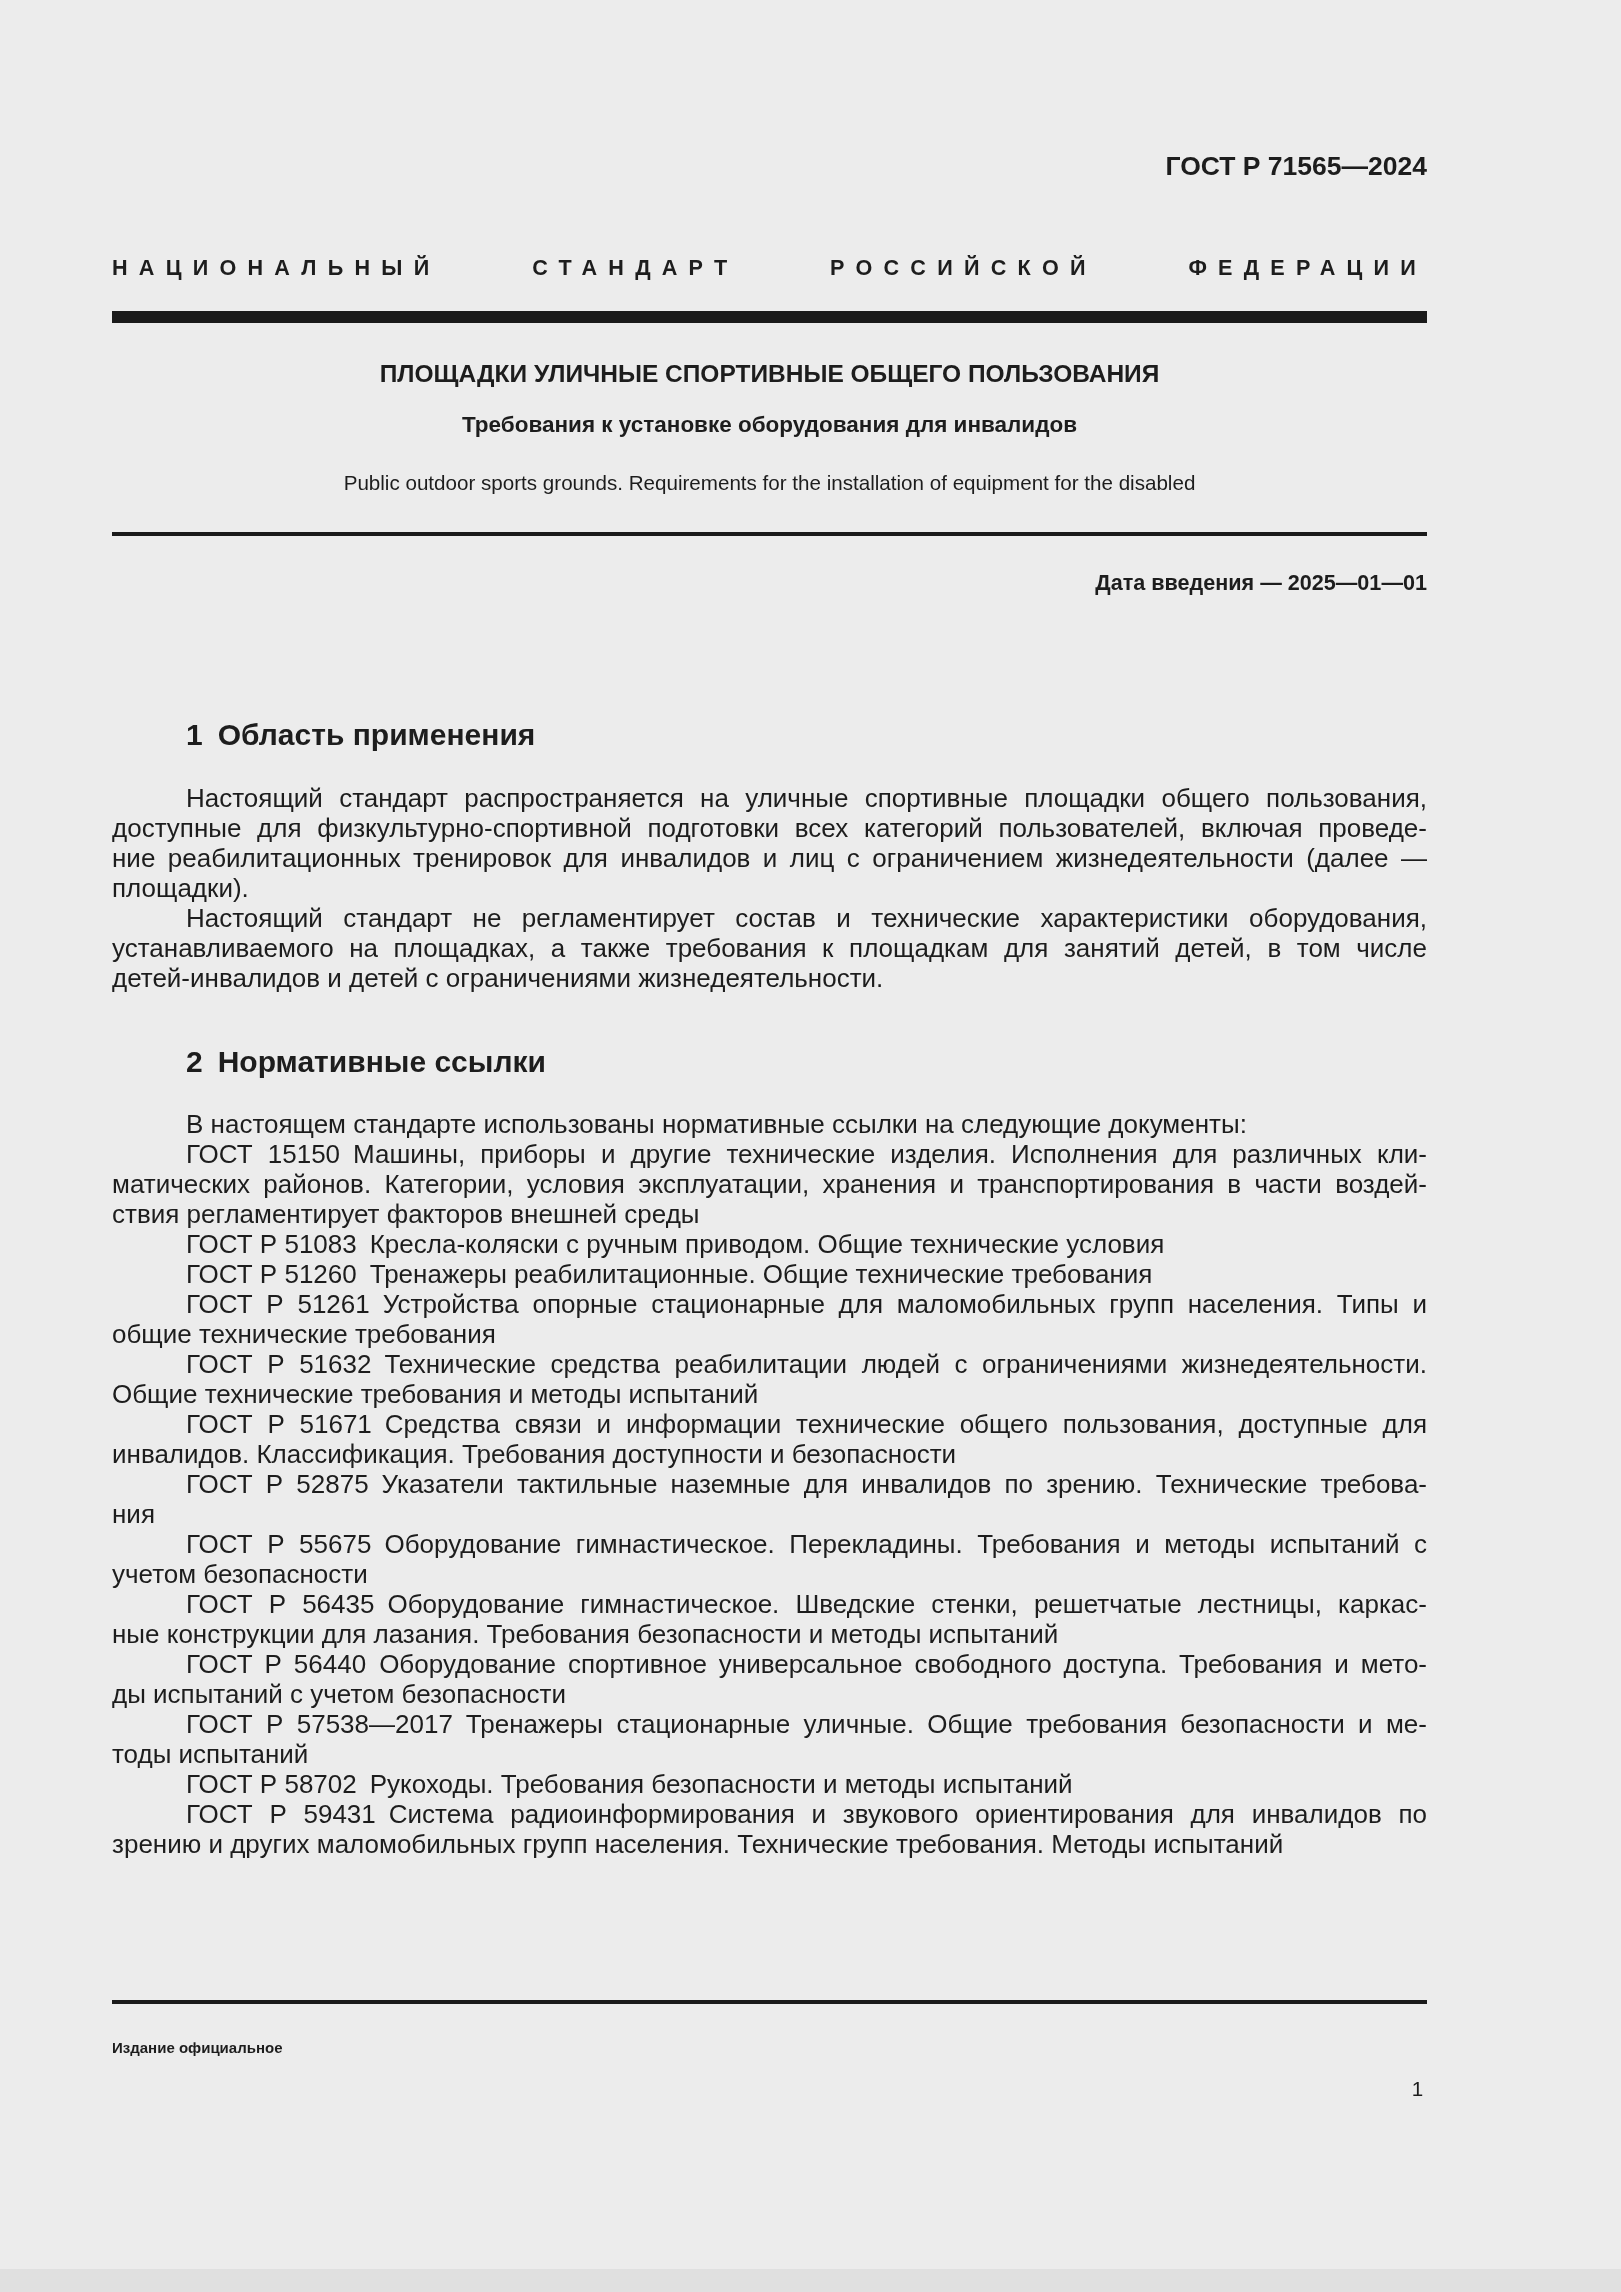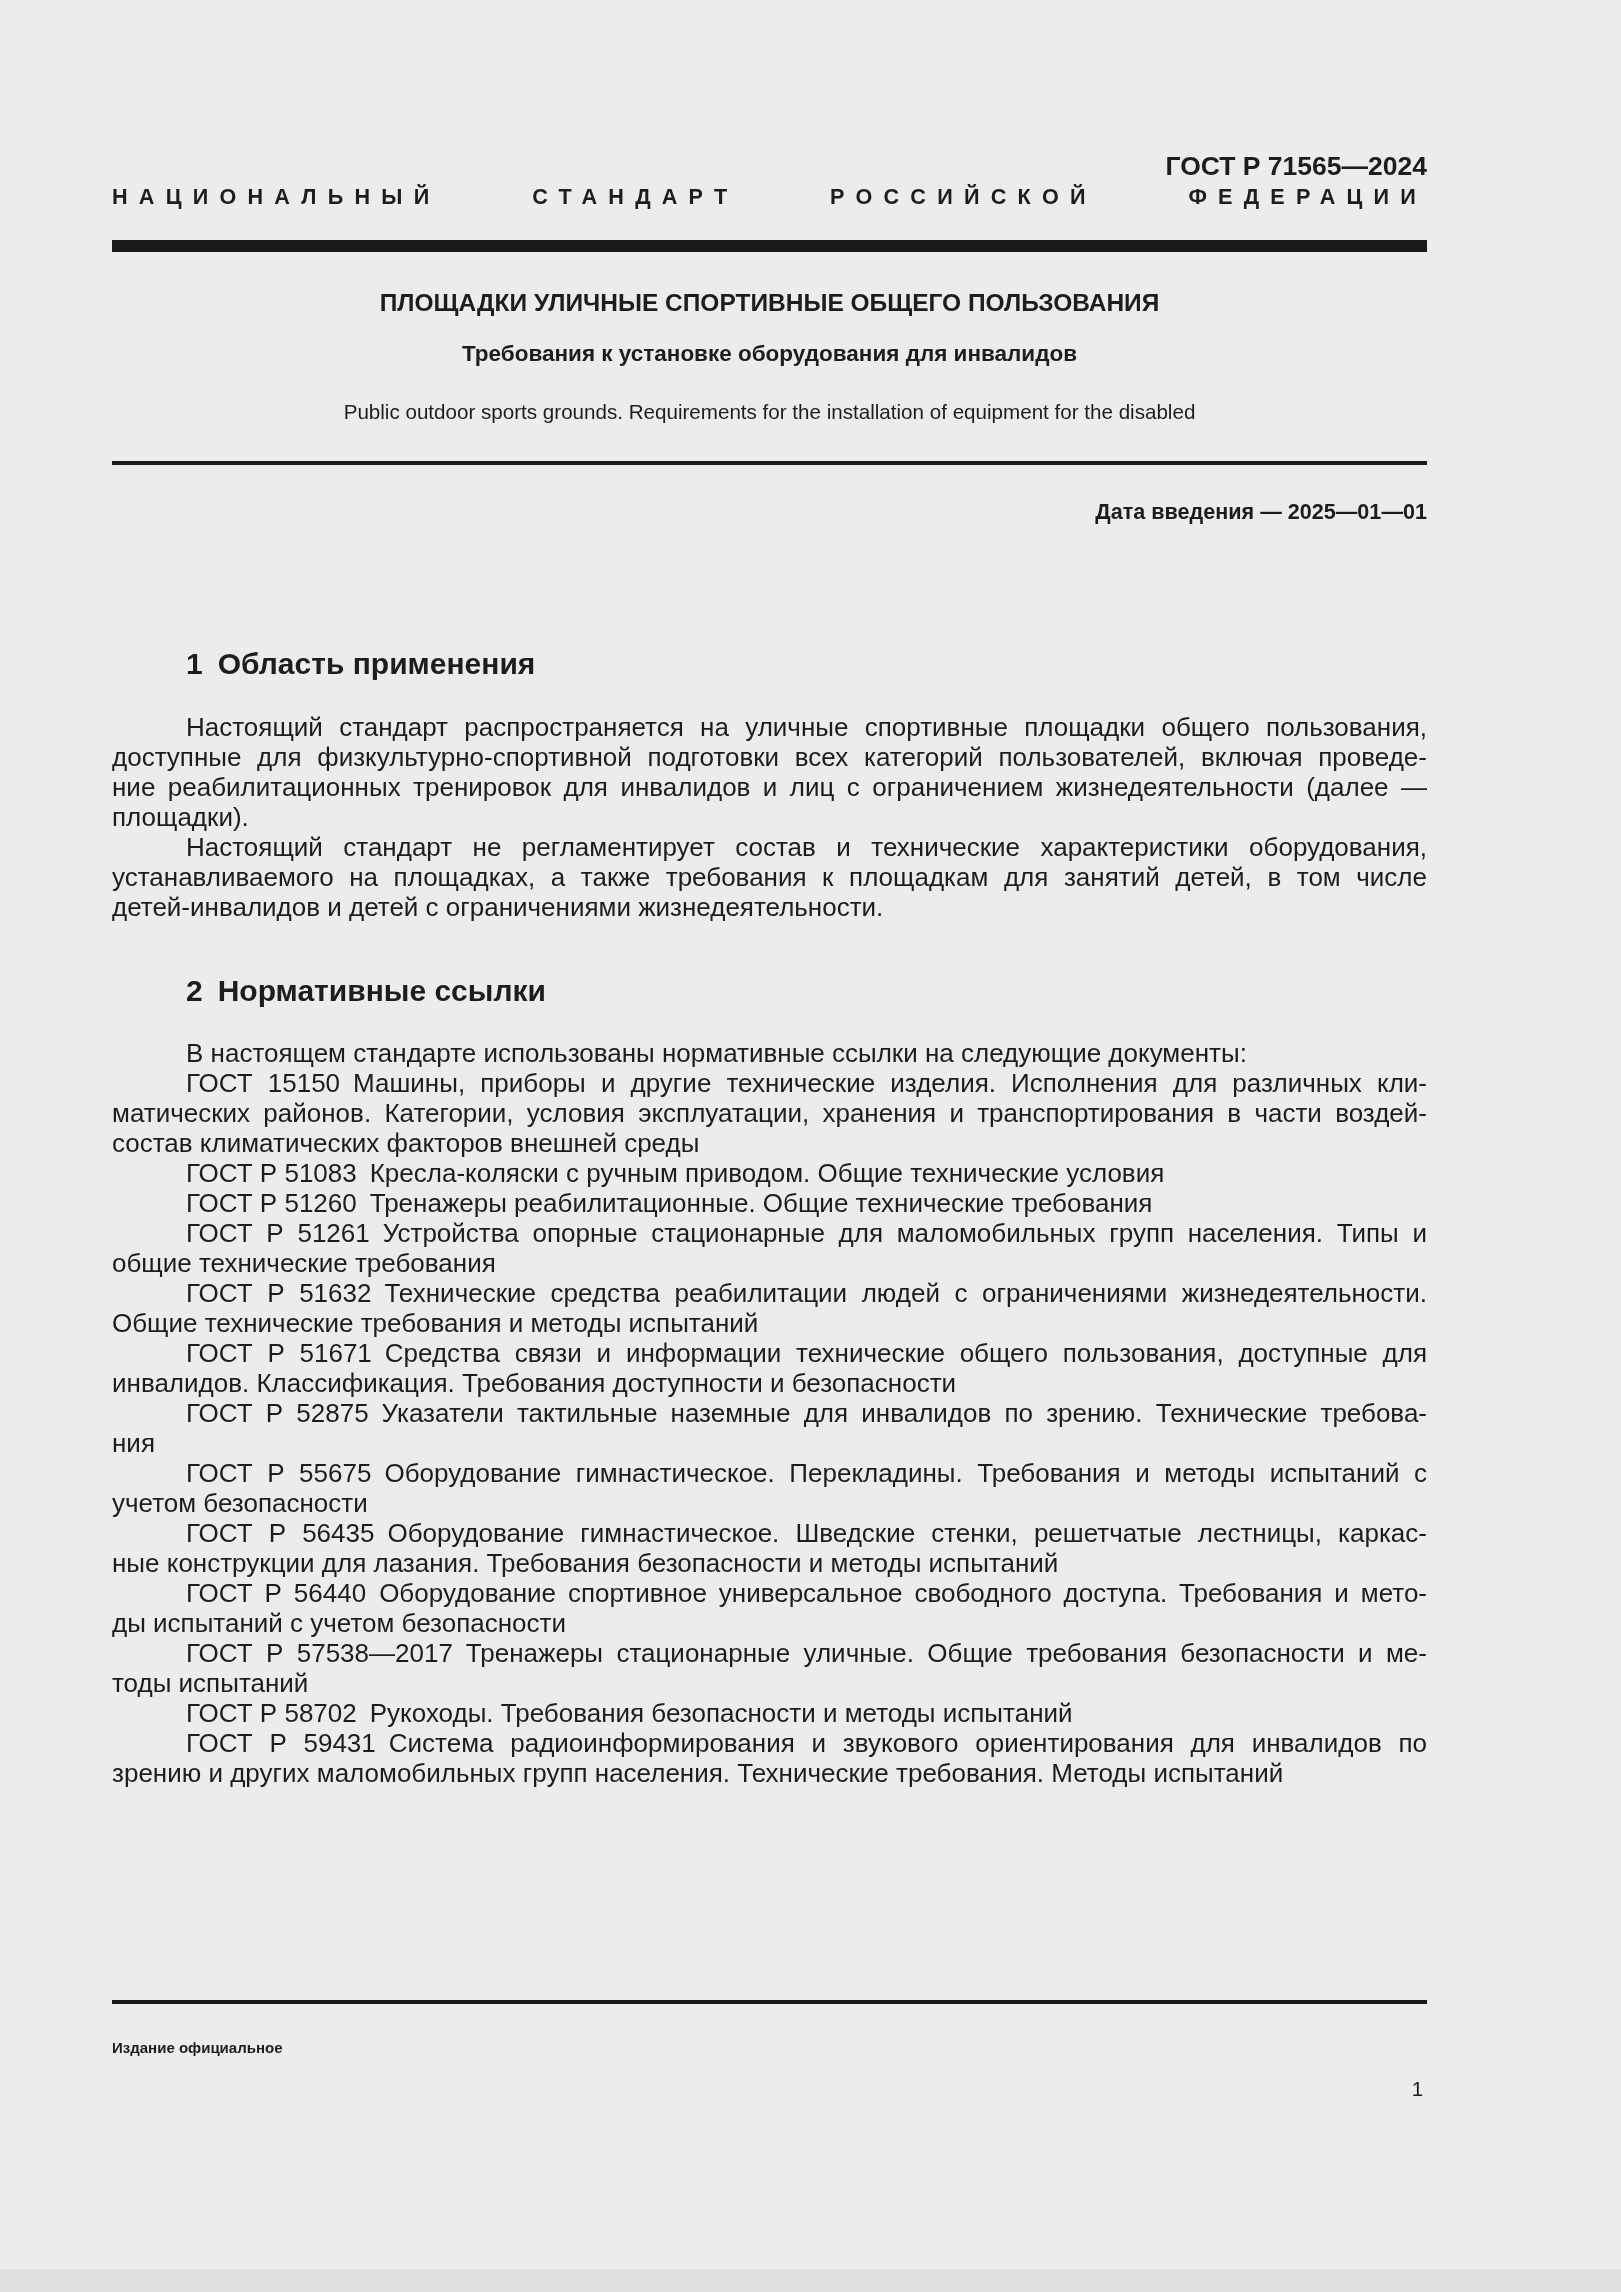--- a/index.html
+++ b/index.html
@@ -14,20 +14,21 @@
     padding: 151px 194px 0 112px;
     overflow: hidden;
   }
   .doc-code {
     font-size: 26.5px;
     line-height: 31px;
     font-weight: bold;
     text-align: right;
   }
   .banner {
+    margin-top: 71px;
     font-size: 21.6px;
     line-height: 29px;
     font-weight: bold;
     letter-spacing: 0.52em;
     text-align: justify;
     text-align-last: justify;
     white-space: nowrap;
   }
   .bar-thick {
     margin-top: 29px;
@@ -143,21 +144,21 @@
           <div class="line">детей-инвалидов и детей с ограничениями жизнедеятельности.</div>
         </div>
     </section>
 
     <section>
       <div class="sec-heading second">2 Нормативные ссылки</div>
       <div class="paras second">
           <div class="line indent">В настоящем стандарте использованы нормативные ссылки на следующие документы:</div>
           <div class="line indent j">ГОСТ 15150 Машины, приборы и другие технические изделия. Исполнения для различных кли-</div>
           <div class="line j">матических районов. Категории, условия эксплуатации, хранения и транспортирования в части воздей-</div>
-          <div class="line">состав климатических факторов внешней среды</div>
+          <div class="line">ствия регламентирует факторов внешней среды</div>
           <div class="line indent">ГОСТ Р 51083 Кресла-коляски с ручным приводом. Общие технические условия</div>
           <div class="line indent">ГОСТ Р 51260 Тренажеры реабилитационные. Общие технические требования</div>
           <div class="line indent j">ГОСТ Р 51261 Устройства опорные стационарные для маломобильных групп населения. Типы и</div>
           <div class="line">общие технические требования</div>
           <div class="line indent j">ГОСТ Р 51632 Технические средства реабилитации людей с ограничениями жизнедеятельности.</div>
           <div class="line">Общие технические требования и методы испытаний</div>
           <div class="line indent j">ГОСТ Р 51671 Средства связи и информации технические общего пользования, доступные для</div>
           <div class="line">инвалидов. Классификация. Требования доступности и безопасности</div>
           <div class="line indent j">ГОСТ Р 52875 Указатели тактильные наземные для инвалидов по зрению. Технические требова-</div>
           <div class="line">ния</div>

